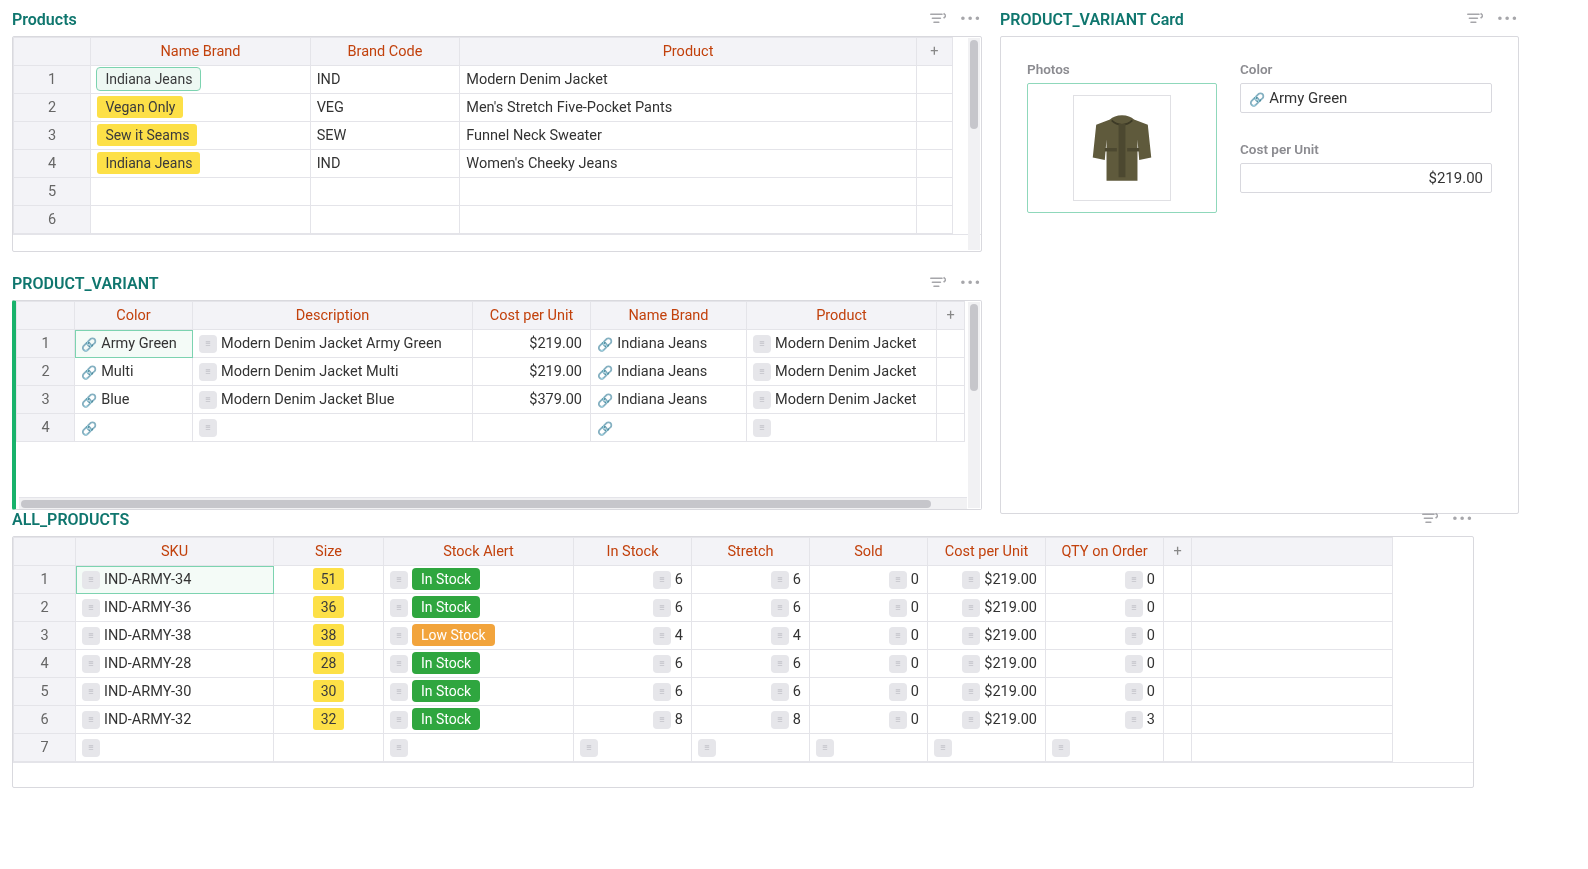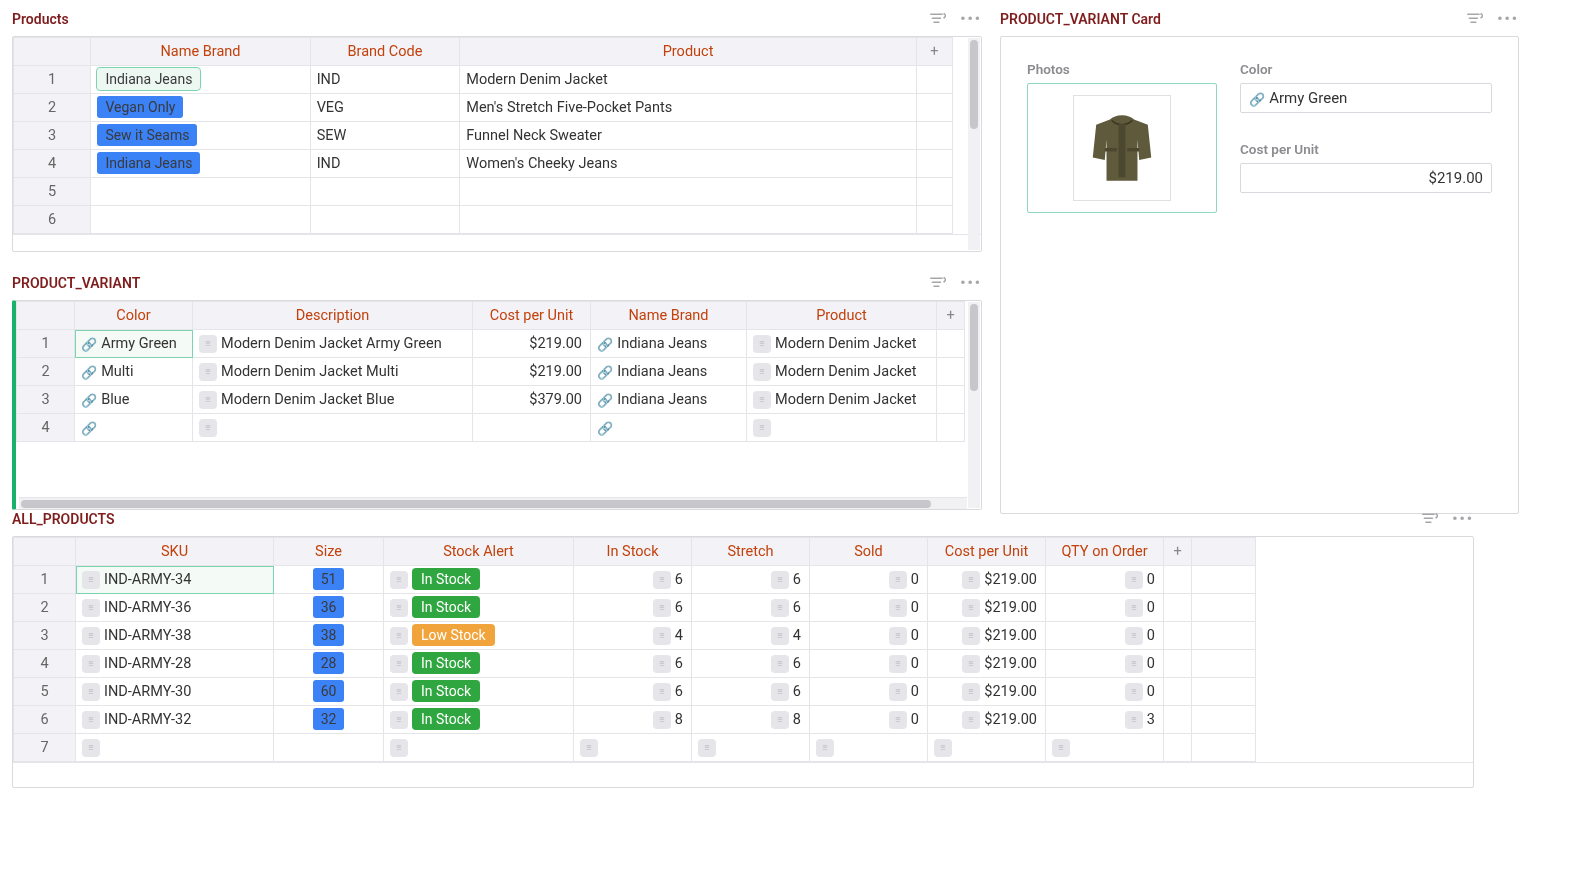--- a/index.html
+++ b/index.html
@@ -19,21 +19,21 @@
   .panel { position: absolute; }
   .p-products { left: 12px; top: 6px;  width: 970px; }
   .p-variant  { left: 12px; top: 270px; width: 970px; }
   .p-card     { left: 1000px; top: 6px; width: 519px; }
   .p-all      { left: 12px; top: 506px; width: 1462px; }
 
   .panel-header {
     display: flex; align-items: center; justify-content: space-between;
     height: 26px; margin-bottom: 4px;
   }
-  .panel-title { color: #7f1d1d; font-weight: 600; font-size: 14px; }
+  .panel-title { color: #0f766e; font-weight: 600; font-size: 16px; }
   .panel-actions { display: flex; align-items: center; gap: 14px; color: #a6a6aa; }
   .panel-actions span { cursor: pointer; }
   .icon-dots { letter-spacing: 2px; font-weight: 700; }
 
   .frame {
     border: 1px solid #d9d9de; border-radius: 2px; background: #fff;
     position: relative; overflow: hidden;
   }
   .frame.selected-left { border-left: 4px solid #18b26b; }
 
@@ -46,21 +46,21 @@
     vertical-align: middle;
     white-space: nowrap; overflow: hidden; text-overflow: ellipsis;
   }
   thead th { background: #f3f3f7; color: #c2410c; font-weight: 400; text-align: center; }
   tbody .rownum { background: #f3f3f7; color: #666; text-align: center; width: 60px; }
   .th-add { width: 28px; text-align: center; color: #888; cursor: pointer; background:#f3f3f7;}
   .td-blank { background: #fff; }
 
   
   .chip {
-    display: inline-block; background: #3b82f6; color: #3a3a3c;
+    display: inline-block; background: #fde047; color: #3a3a3c;
     border-radius: 3px; padding: 0 8px; height: 22px; line-height: 22px;
     font-size: 14px;
   }
   .chip.sel { outline: 1.5px solid #7cd3b0; outline-offset: 0; background:#eef8f3; }
 
   
   .sq {
     display: inline-flex; align-items: center; justify-content: center;
     width: 18px; height: 18px; border-radius: 4px;
     background: #e6e6ea; color: #b5b5bc; font-size: 11px; margin-right:4px;
@@ -347,21 +347,21 @@
         <span class="filter-icon">
           <svg viewBox="0 0 20 16">
               <path d="M1 2h14M3 7h10M5 12h6" stroke="#a6a6aa" stroke-width="2" stroke-linecap="round"></path>
               <path d="M17 1l3 3-3 3" fill="none" stroke="#a6a6aa" stroke-width="2"></path>
             </svg>
         </span>
         <span class="icon-dots">•••</span>
       </div>
     </div>
     <div class="frame" style="height:252px;">
-      <table style="width:1243px;">
+      <table style="width:1380px;">
         <colgroup>
           <col style="width:62px">
             <col style="width:198px">
             <col style="width:110px">
             <col style="width:190px">
           <col style="width:118px">
             <col style="width:118px">
             <col style="width:118px">
             <col style="width:118px">
             <col style="width:118px">
@@ -432,21 +432,21 @@
               <td class="cell-right"><span class="sq"></span><span style="float:right">6</span></td>
               <td class="cell-right"><span class="sq"></span><span style="float:right">0</span></td>
               <td class="cell-right"><span class="sq"></span><span style="float:right">$219.00</span></td>
               <td class="cell-right"><span class="sq"></span><span style="float:right">0</span></td>
               <td class="td-blank"></td>
               <td class="td-blank"></td>
             </tr>
             <tr>
               <td class="rownum">5</td>
               <td class=""><span class="sq"></span>IND-ARMY-30</td>
-              <td class="cell-center"><span class="chip">60</span></td>
+              <td class="cell-center"><span class="chip">30</span></td>
               <td><span class="sq"></span><span class="badge green">In Stock</span></td>
               <td class="cell-right"><span class="sq"></span><span style="float:right">6</span></td>
               <td class="cell-right"><span class="sq"></span><span style="float:right">6</span></td>
               <td class="cell-right"><span class="sq"></span><span style="float:right">0</span></td>
               <td class="cell-right"><span class="sq"></span><span style="float:right">$219.00</span></td>
               <td class="cell-right"><span class="sq"></span><span style="float:right">0</span></td>
               <td class="td-blank"></td>
               <td class="td-blank"></td>
             </tr>
             <tr>

